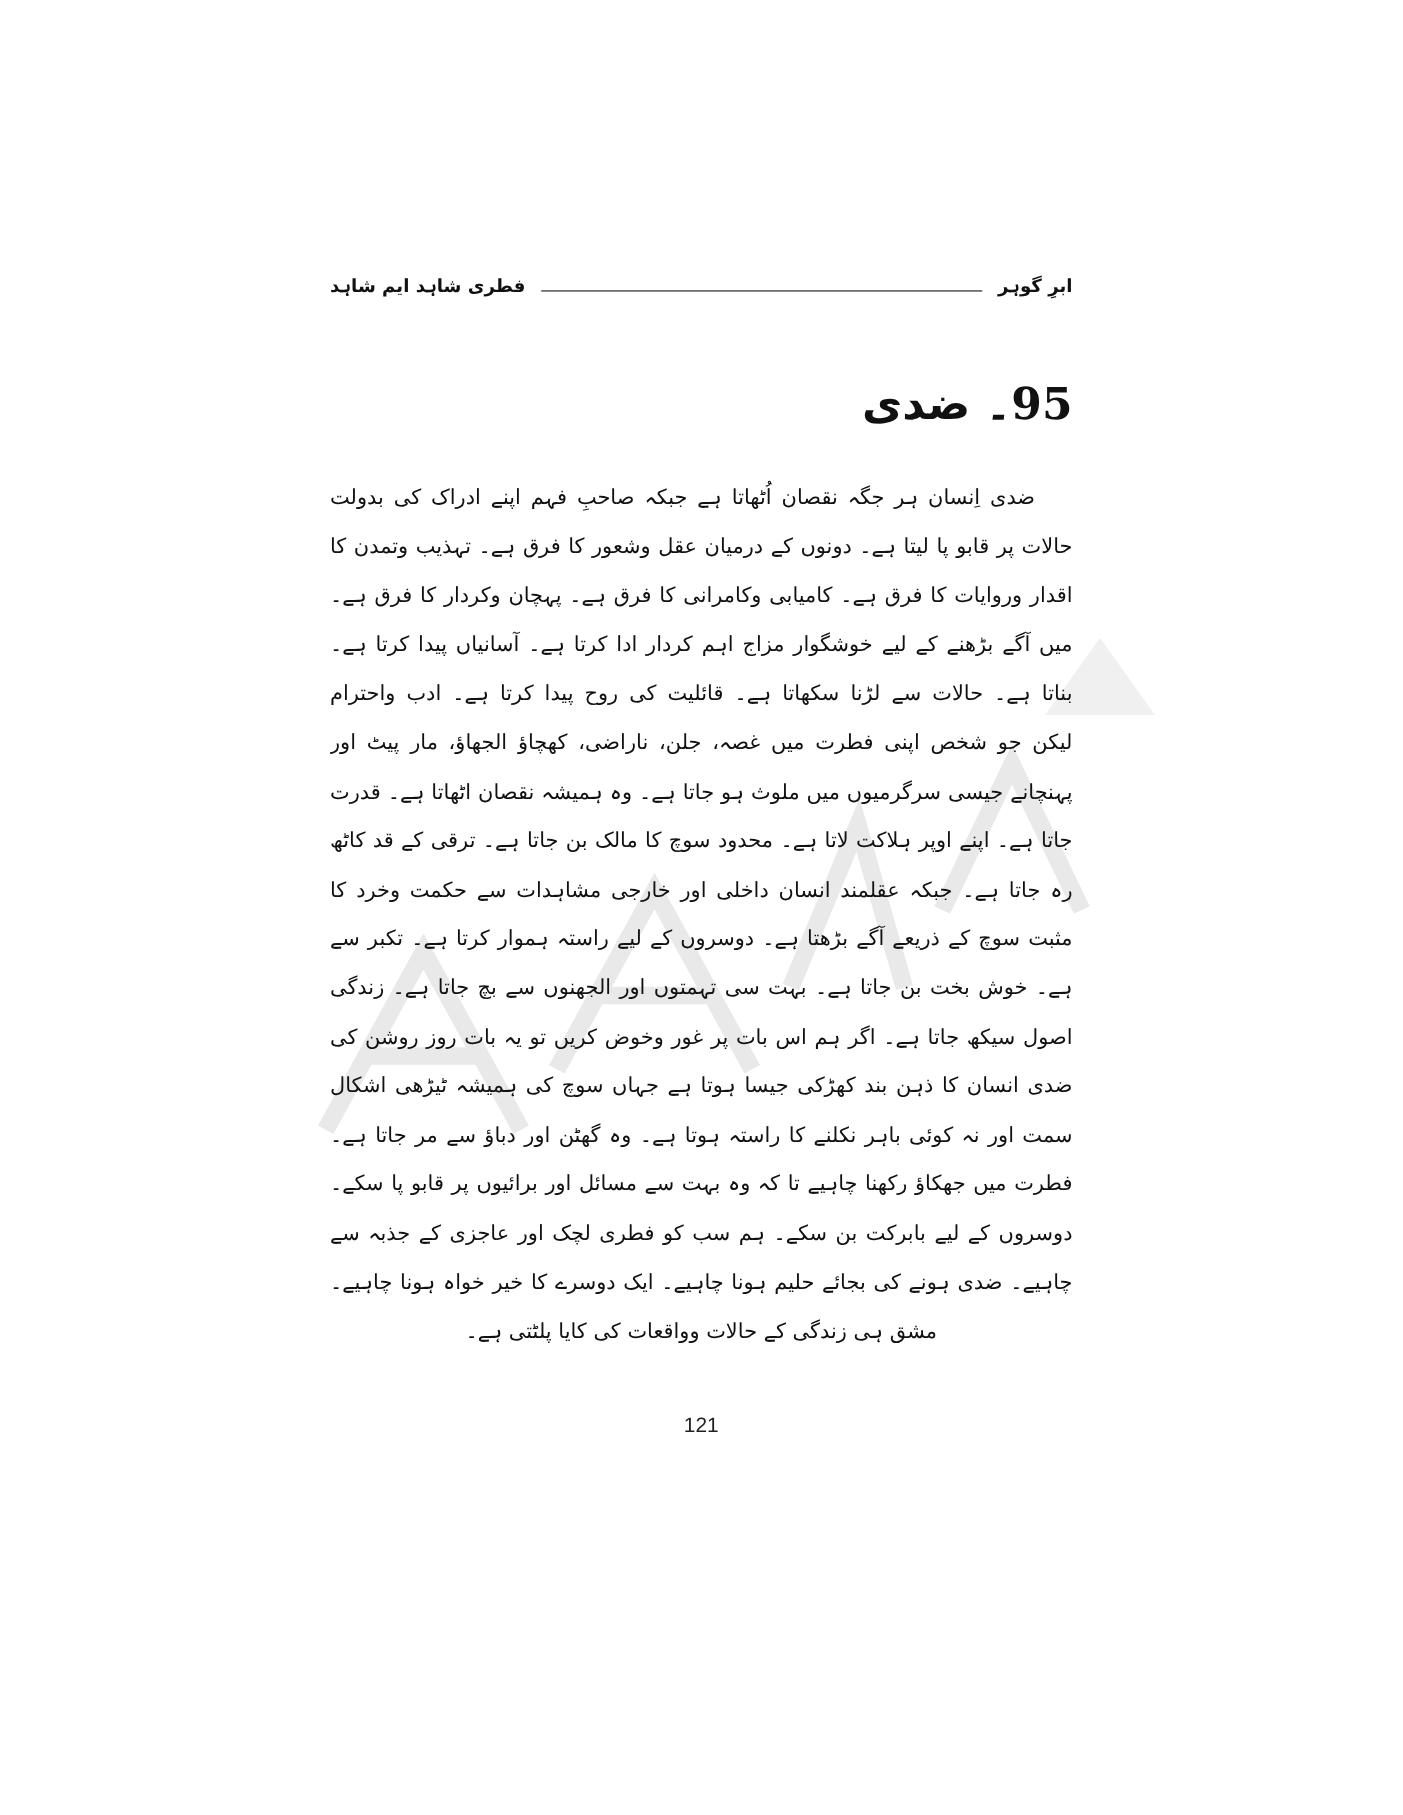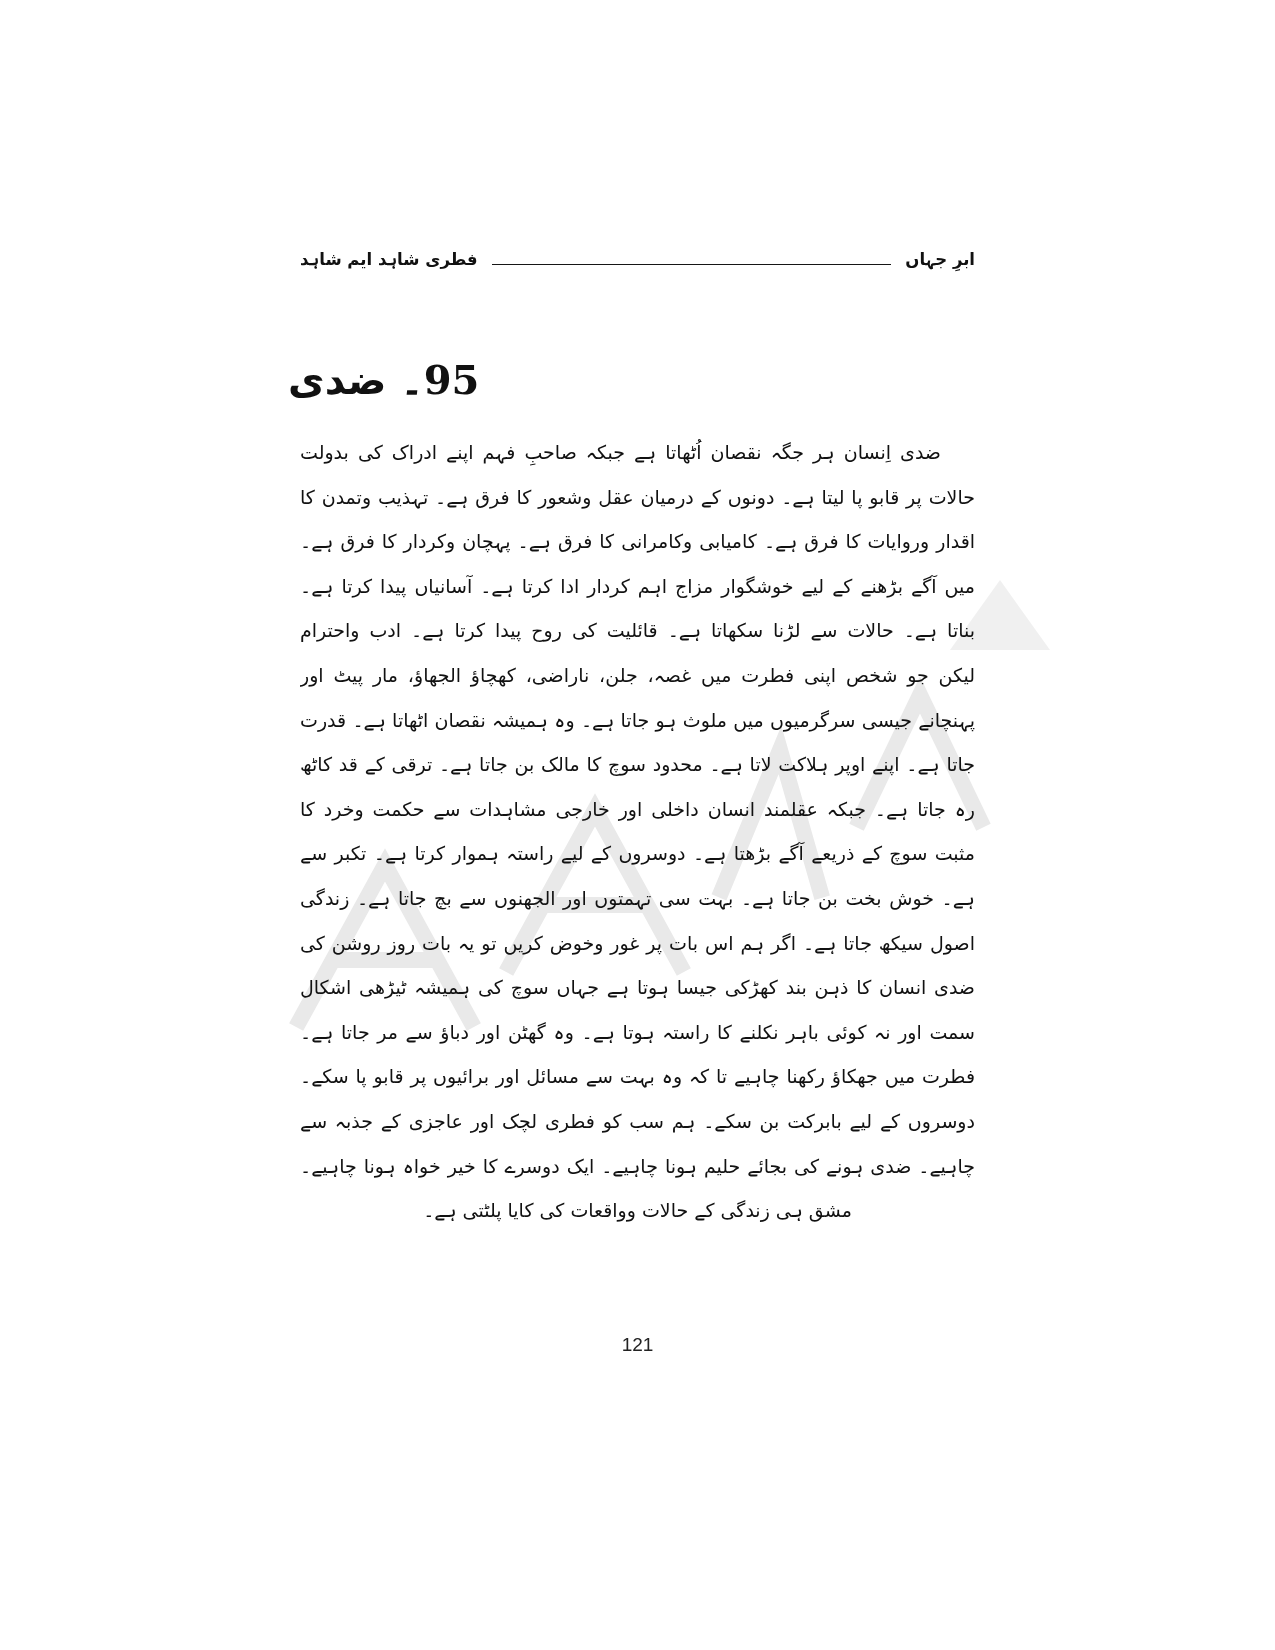--- a/index.html
+++ b/index.html
@@ -19,62 +19,62 @@
   }
   .header{
     position:absolute;top:250px;right:300px;width:675px;
     display:flex;direction:rtl;align-items:center;
     font-size:16.5px;font-weight:bold;
   }
   .header .rule{
     flex:1;height:0;border-top:1.8px solid #161616;margin:10px 14px 0 14px;
   }
   .chapter-title{
-    position:absolute;top:344px;right:300px;width:675px;margin:12px;
-    text-align:left;direction:rtl;
+    position:absolute;top:344px;right:300px;width:675px;margin:0;
+    text-align:right;direction:rtl;
     font-family:"DejaVu Serif","DejaVu Sans",serif;
     font-size:40px;font-weight:bold;letter-spacing:1px;
   }
   .body-text{
     position:absolute;top:430px;right:300px;width:675px;
     direction:rtl;
     font-size:19px;
   }
   .bl{
     height:44.6px;line-height:44.6px;overflow:hidden;
     text-align:justify;text-align-last:justify;
   }
   .bl.first{padding-right:34px;}
   .bl.last{text-align:left;text-align-last:center;}
   .pagenum{
     position:absolute;top:1286px;right:300px;width:675px;
     text-align:center;
     font-family:"Liberation Sans","DejaVu Sans",sans-serif;
-    font-size:19px;color:#222222;margin-top:48px;
+    font-size:19px;color:#222222;
   }
 </style>
 </head>
 <body>
 
 <div class="page">
 
   <svg class="watermark" viewBox="0 0 800 620" aria-hidden="true">
     <g stroke="#e9e9e9" stroke-width="16" fill="none" stroke-linecap="square">
       <path d="M 40 500 L 125 345 L 210 500"></path>
       <path d="M 78 440 L 172 440"></path>
       <path d="M 250 445 L 335 290 L 420 445"></path>
       <path d="M 288 385 L 382 385"></path>
       <path d="M 462 370 L 520 230 L 560 370"></path>
       <path d="M 600 300 L 660 175 L 720 300"></path>
     </g>
     <polygon points="690,130 740,60 790,130" fill="#f0f0f0"></polygon>
   </svg>
 
   <div class="header">
-    <span>ابرِ جہاں</span>
+    <span>ابرِ گوہر</span>
     <span class="rule"></span>
     <span>فطری شاہد ایم شاہد</span>
   </div>
 
   <h1 class="chapter-title">95۔ ضدی</h1>
 
   <div class="body-text">
     <div class="bl first">ضدی اِنسان ہر جگہ نقصان اُٹھاتا ہے جبکہ صاحبِ فہم اپنے ادراک کی بدولت مشکل</div>
     <div class="bl">حالات پر قابو پا لیتا ہے۔ دونوں کے درمیان عقل وشعور کا فرق ہے۔ تہذیب وتمدن کا فرق ہے۔</div>
     <div class="bl">اقدار وروایات کا فرق ہے۔ کامیابی وکامرانی کا فرق ہے۔ پہچان وکردار کا فرق ہے۔ لہذا زندگی</div>

